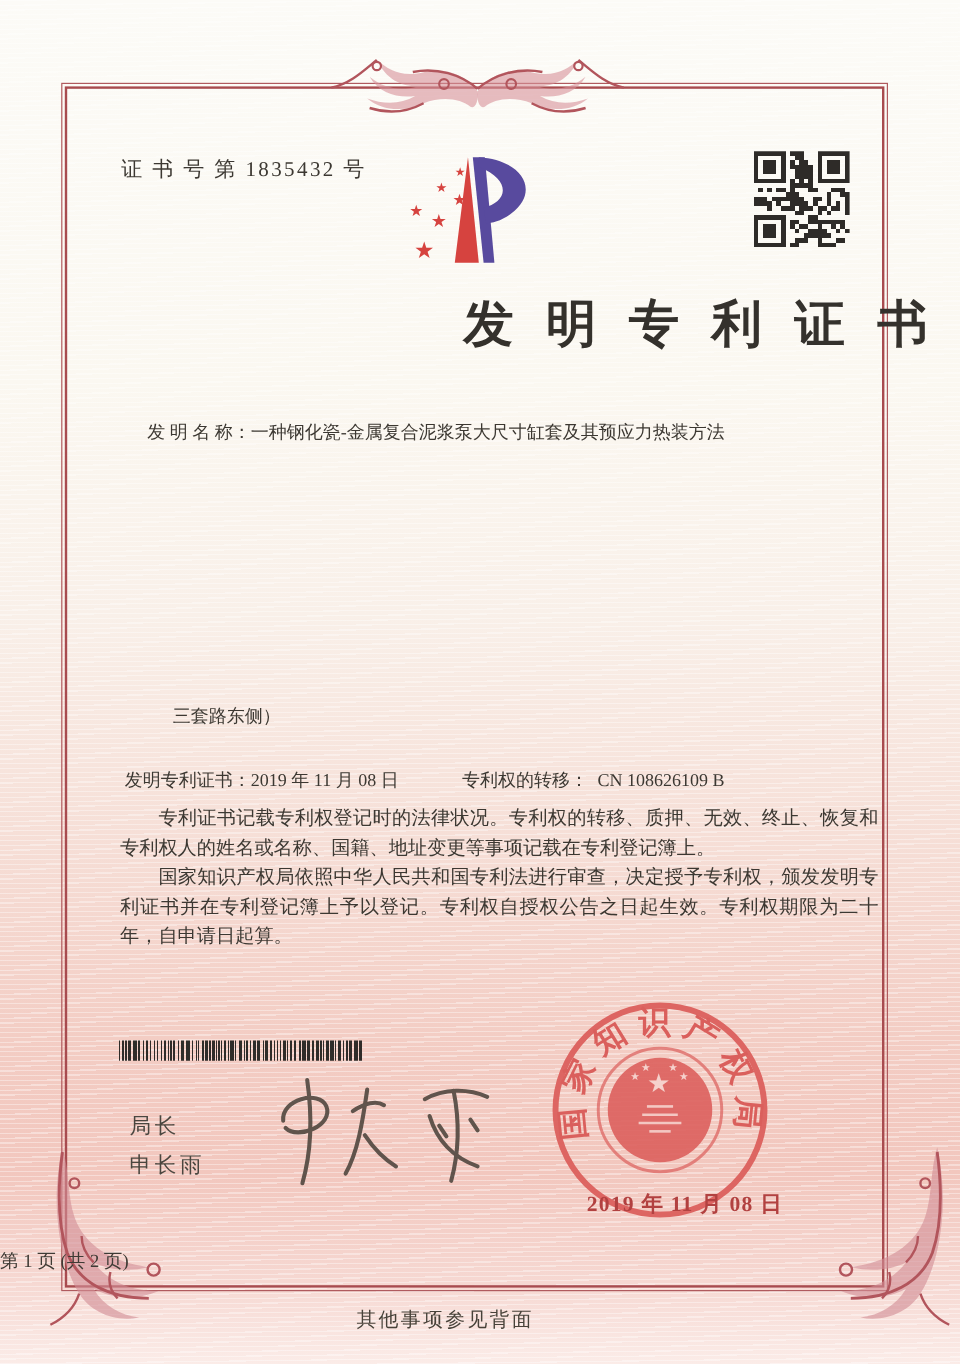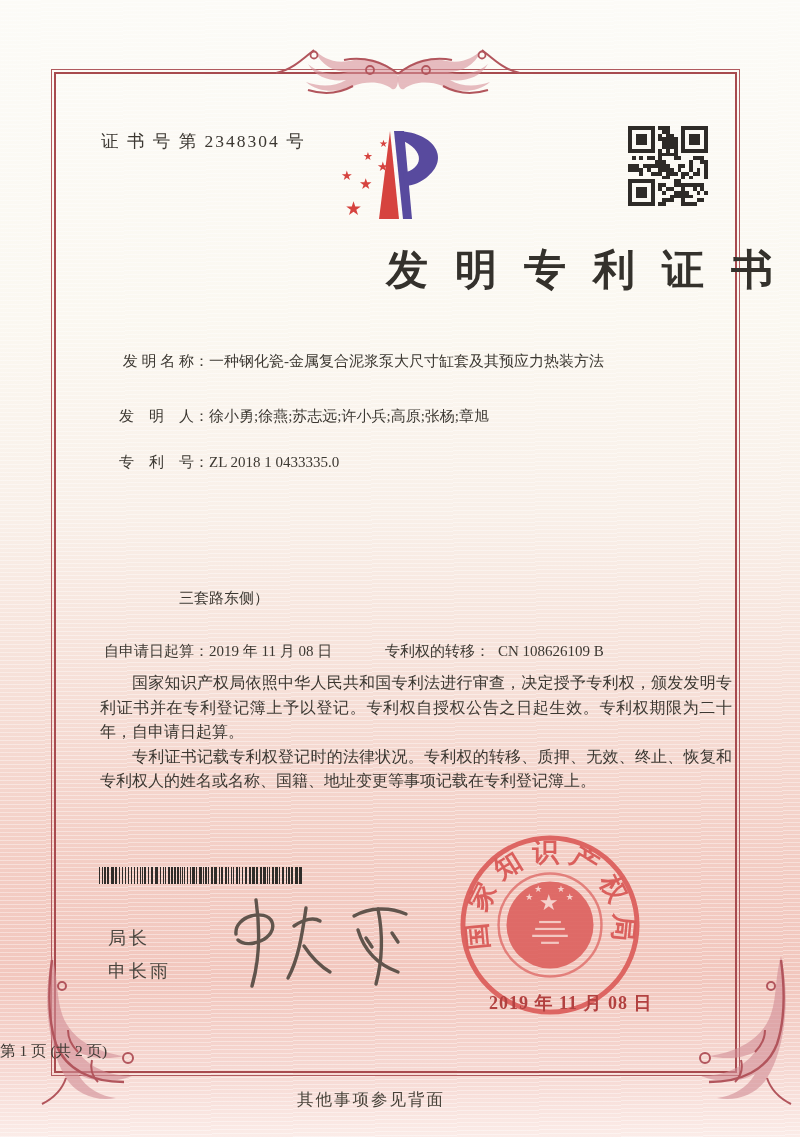--- a/index.html
+++ b/index.html
@@ -62,21 +62,21 @@
       <path d="M20,4 C16,34 16,64 24,88 C34,114 60,126 92,126" stroke="#b2555c" stroke-width="2.4" fill="none"></path>
       <circle cx="96" cy="102" r="5" fill="none" stroke="#b2555c" stroke-width="2"></circle>
       <circle cx="30" cy="30" r="4" fill="none" stroke="#b2555c" stroke-width="2"></circle>
       <path d="M34,122 C30,134 22,142 10,148 M46,96 C40,90 36,82 36,74 M60,104 C58,112 60,120 66,126" stroke="#b2555c" stroke-width="2" fill="none"></path>
     </g>
   </svg>
   <svg class="cf cf-right" width="115" height="152" viewBox="0 0 115 152">
     <use href="#cflr"></use>
   </svg>
 
-  <div class="cert-no">证 书 号 第 2348304 号</div>
+  <div class="cert-no">证 书 号 第 1835432 号</div>
 
   <svg class="logo" width="132" height="100" viewBox="0 0 132 100">
     <polygon points="57,6 66,94 46,94" fill="#d6433f"></polygon>
     <polygon points="61,6 71,6 79,94 70,94" fill="#584a9e"></polygon>
     <path d="M66,6 C102,8 118,34 93,53 C85,59 77,61 72,61 L70,48 C89,44 95,26 66,14 Z" fill="#584a9e"></path>
     <g fill="#d6433f" font-family="'DejaVu Sans',sans-serif">
       <text x="46" y="22" font-size="10">★</text>
       <text x="30" y="35" font-size="11">★</text>
       <text x="44" y="46" font-size="13">★</text>
       <text x="8" y="55" font-size="13">★</text>
@@ -317,39 +317,33 @@
       <rect x="57.14" y="76.19" width="3.81" height="3.81"></rect>
       <rect x="60.95" y="76.19" width="3.81" height="3.81"></rect>
       <rect x="64.76" y="76.19" width="3.81" height="3.81"></rect>
     </svg>
 
   <div class="title">发明专利证书</div>
 
   <div class="row" style="top:349px">
     <span class="lbl">发 明 名 称：</span><span class="val">一种钢化瓷-金属复合泥浆泵大尺寸缸套及其预应力热装方法</span>
   </div>
-  <div class="row" style="top:404px">
-    <span class="lbl">发　明　人：</span><span class="val">徐小勇;徐燕;苏志远;许小兵;高原;张杨;章旭</span>
-  </div>
-  <div class="row" style="top:450px">
-    <span class="lbl">专　利　号：</span><span class="val">ZL 2018 1 0433335.0</span>
-  </div>
   <div class="row" style="top:586px">
-    <div style="margin-left:88px" class="val">三套路东侧）</div>
+    <div style="margin-left:53px" class="val">三套路东侧）</div>
   </div>
   <div class="row" style="top:639px">
-    <span class="lbl">自申请日起算：</span><span class="val">2019 年 11 月 08 日</span>
+    <span class="lbl">发明专利证书：</span><span class="val">2019 年 11 月 08 日</span>
     <span class="pair2">
       <span class="lbl">专利权的转移：</span><span class="val">CN 108626109 B</span>
     </span>
   </div>
 
   <div class="paras">
+    <p>专利证书记载专利权登记时的法律状况。专利权的转移、质押、无效、终止、恢复和专利权人的姓名或名称、国籍、地址变更等事项记载在专利登记簿上。</p>
     <p>国家知识产权局依照中华人民共和国专利法进行审查，决定授予专利权，颁发发明专利证书并在专利登记簿上予以登记。专利权自授权公告之日起生效。专利权期限为二十年，自申请日起算。</p>
-    <p>专利证书记载专利权登记时的法律状况。专利权的转移、质押、无效、终止、恢复和专利权人的姓名或名称、国籍、地址变更等事项记载在专利登记簿上。</p>
   </div>
 
   <svg class="barcode" width="206" height="17" viewBox="0 0 206 17" shape-rendering="crispEdges">
       <rect x="0" y="0" width="1" height="17"></rect>
       <rect x="3" y="0" width="1" height="17"></rect>
       <rect x="5" y="0" width="2" height="17"></rect>
       <rect x="8" y="0" width="2" height="17"></rect>
       <rect x="12" y="0" width="3" height="17"></rect>
       <rect x="16" y="0" width="2" height="17"></rect>
       <rect x="20" y="0" width="1" height="17"></rect>

